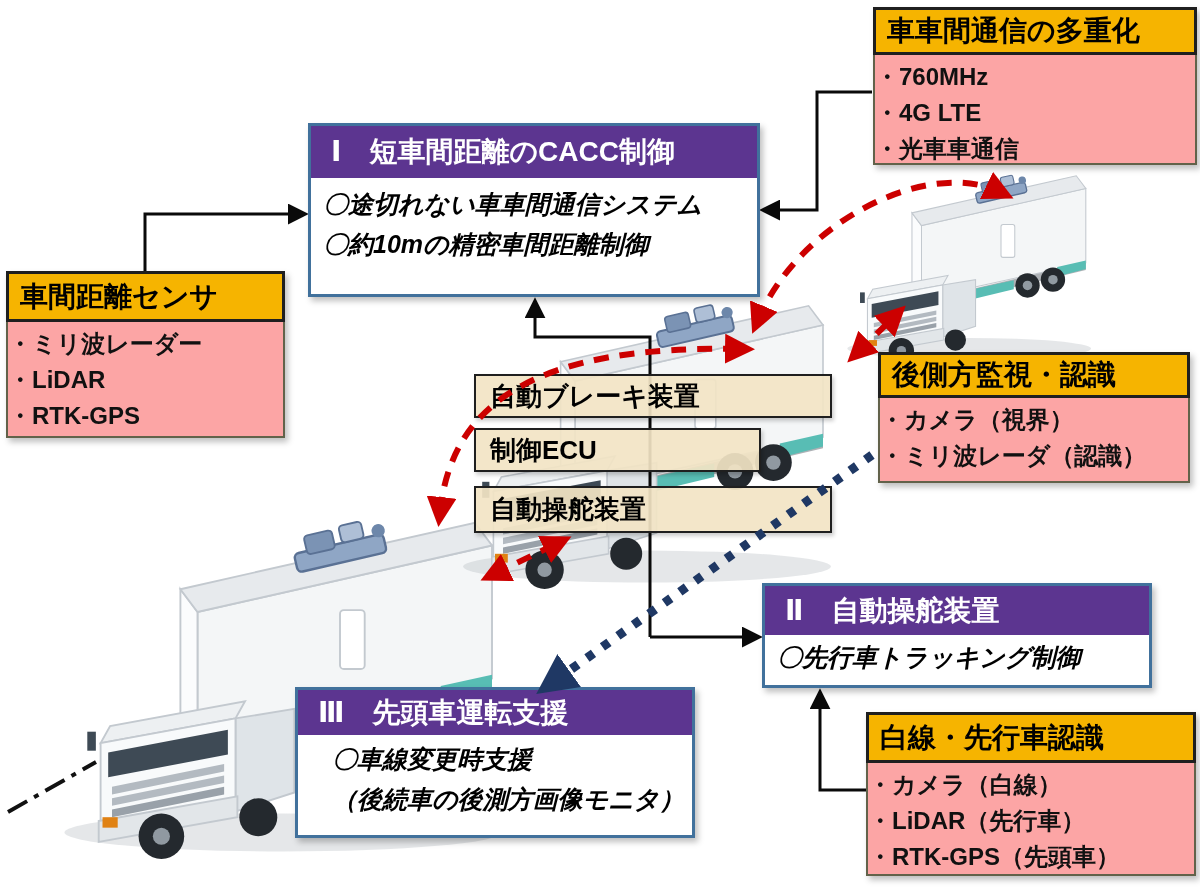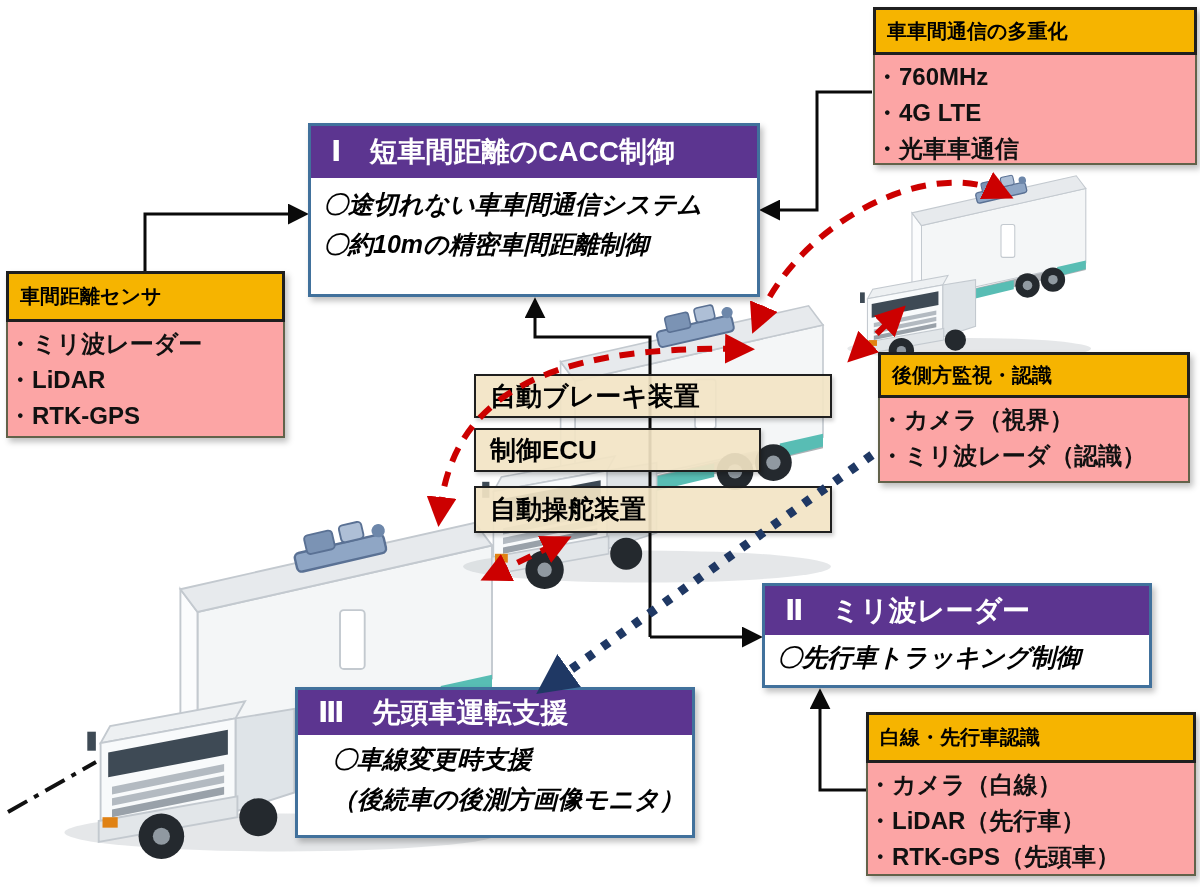--- a/index.html
+++ b/index.html
@@ -3,21 +3,21 @@
 <meta charset="utf-8">
 <style>
   html,body{margin:0;padding:0;background:#fff;}
   .canvas{position:relative;width:1200px;height:889px;background:#ffffff;overflow:hidden;
           font-family:"Liberation Sans","DejaVu Sans",sans-serif;color:#111;}
   .layer{position:absolute;left:0;top:0;width:1200px;height:889px;pointer-events:none;}
   .shadowed{box-shadow:3px 4px 6px rgba(0,0,0,0.25);}
   
   .ybox{position:absolute;box-sizing:border-box;}
   .yhd{box-sizing:border-box;background:#F6B400;border:3px solid #1f1f1f;
-       font-weight:700;font-size:20px;padding-left:11px;color:#000;white-space:nowrap;overflow:hidden;}
+       font-weight:700;font-size:28px;padding-left:11px;color:#000;white-space:nowrap;overflow:hidden;}
   .ybd{box-sizing:border-box;background:#fca5a5;border:2px solid #62624a;border-top:none;
        padding:4px 6px 0 0;overflow:hidden;}
   .li{font-weight:700;font-size:24px;line-height:36px;white-space:nowrap;}
   
   .pbox{position:absolute;box-sizing:border-box;background:#ffffff;border:3px solid #41719C;}
   .phd{box-sizing:border-box;background:#5C3590;color:#ffffff;font-weight:700;font-size:28px;
        padding-left:20px;white-space:nowrap;overflow:hidden;}
   .pbd{box-sizing:border-box;padding:6px 8px 0 12px;overflow:hidden;}
   .pline{font-weight:700;font-size:25px;line-height:40px;white-space:nowrap;color:#000;font-style:italic;}
   
@@ -141,21 +141,21 @@
 
   <div class="ybox shadowed" style="left:878px;top:352px;width:312px;">
     <div class="yhd" style="height:46px;line-height:40px;">後側方監視・認識</div>
     <div class="ybd" style="height:85px;">
       <div class="li">・カメラ（視界）</div>
       <div class="li">・ミリ波レーダ（認識）</div>
     </div>
   </div>
 
   <div class="pbox shadowed" style="left:762px;top:583px;width:390px;height:105px;">
-    <div class="phd" style="height:49px;line-height:49px;">Ⅱ　ミリ波レーダー</div>
+    <div class="phd" style="height:49px;line-height:49px;">Ⅱ　自動操舵装置</div>
     <div class="pbd" style="padding-top:2px;">
       <div class="pline">〇先行車トラッキング制御</div>
     </div>
   </div>
 
   <div class="pbox shadowed" style="left:295px;top:687px;width:400px;height:151px;">
     <div class="phd" style="height:45px;line-height:45px;">Ⅲ　先頭車運転支援</div>
     <div class="pbd" style="padding-top:4px;margin-left:22px;">
       <div class="pline">〇車線変更時支援</div>
       <div class="pline">（後続車の後測方画像モニタ）</div>

